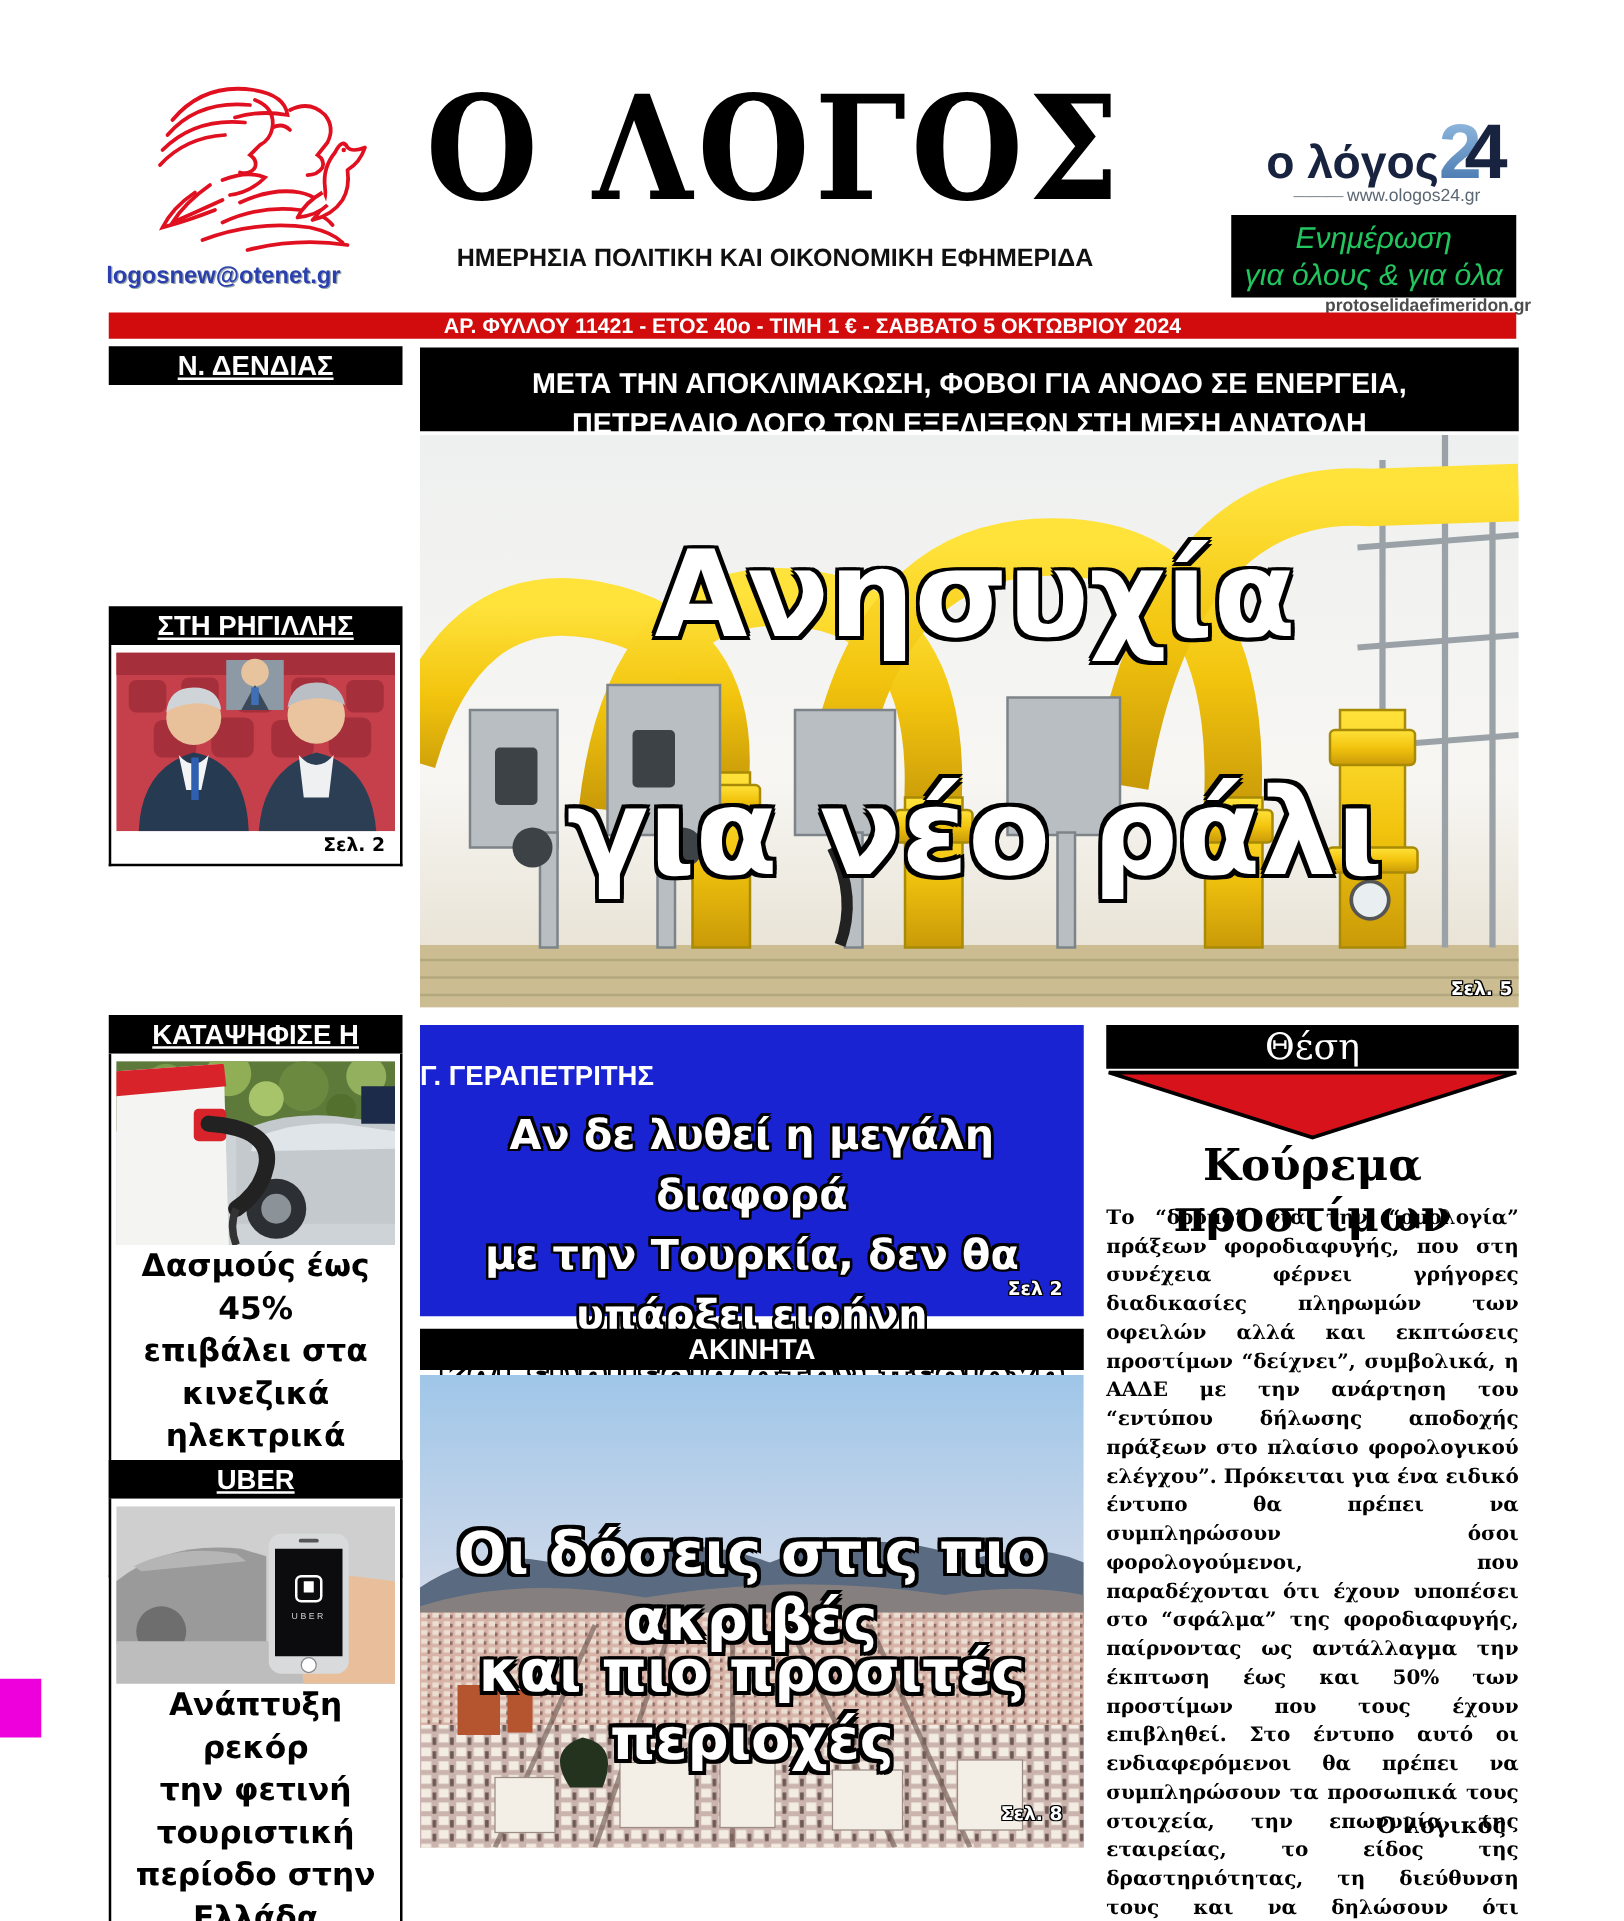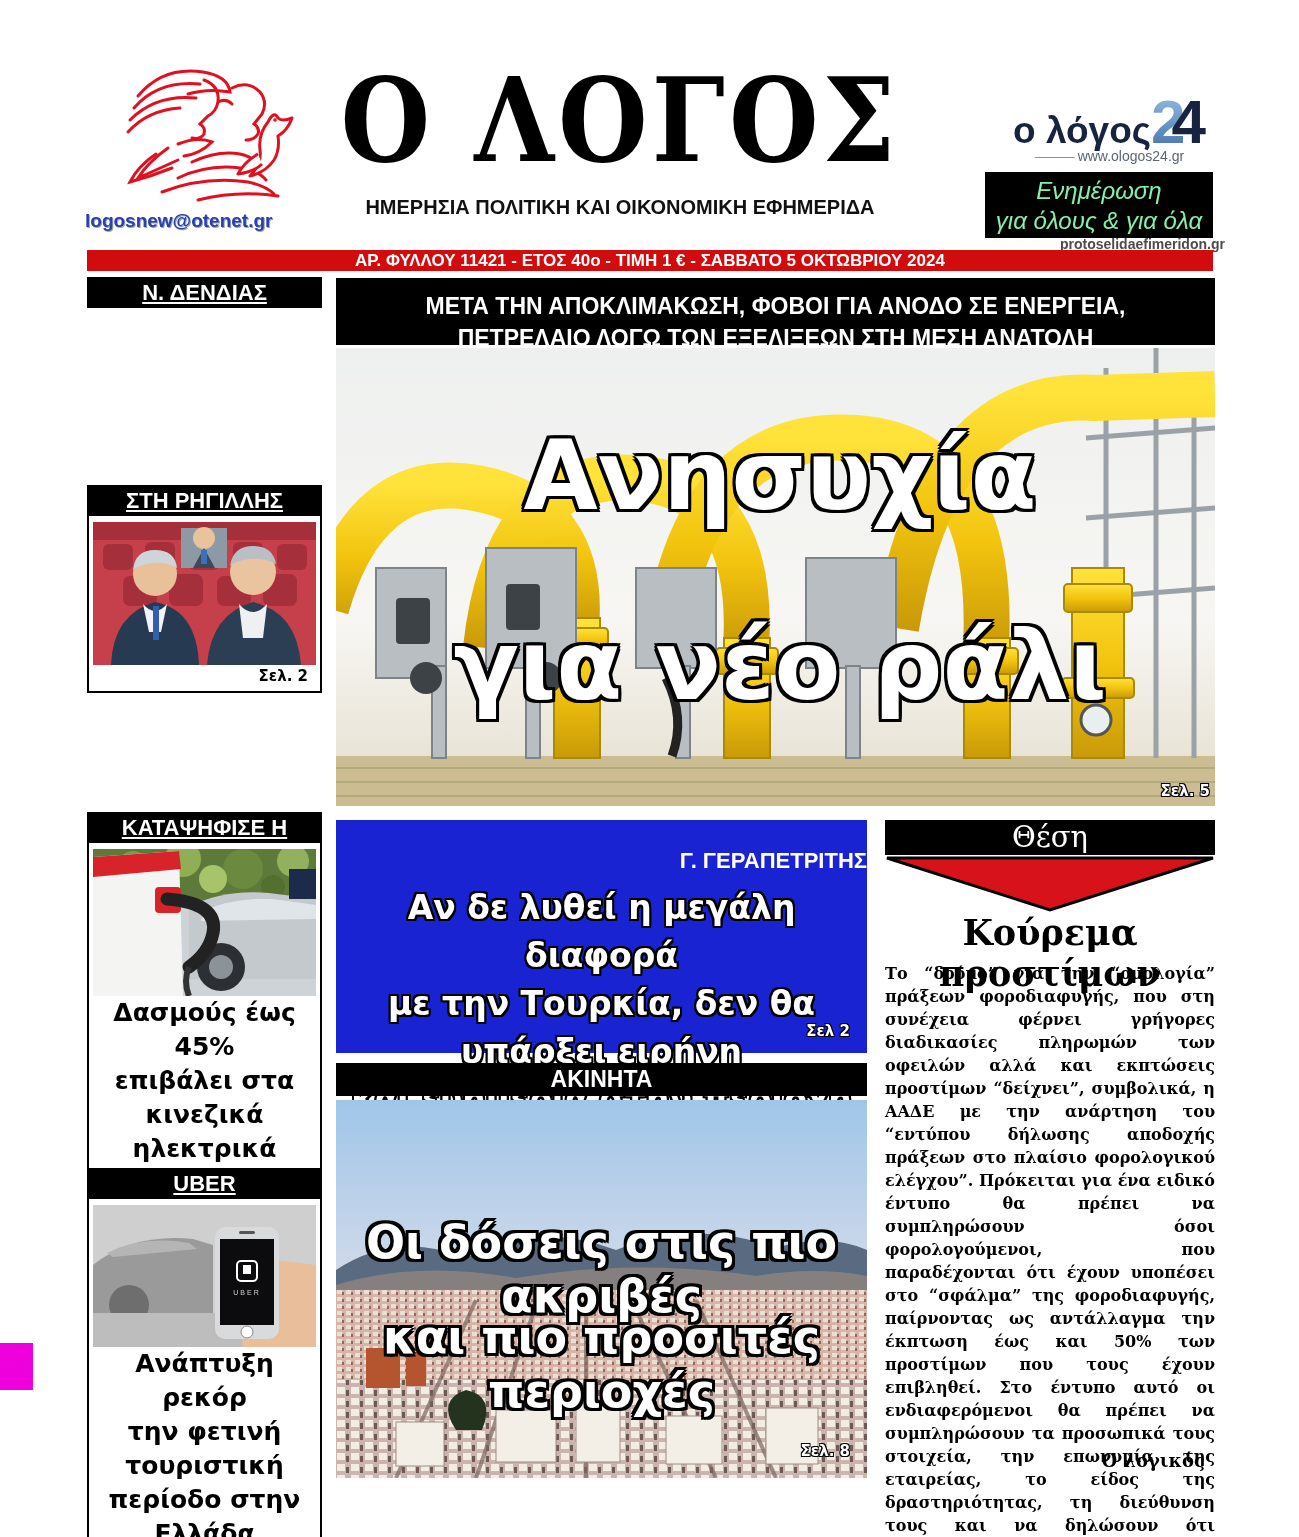--- a/index.html
+++ b/index.html
@@ -8,21 +8,21 @@
   
   .masthead-title{left:340px;top:52px;width:560px;text-align:center;font-family:"DejaVu Serif",serif;
     font-weight:900;font-size:103px;letter-spacing:4px;color:#000;transform:scaleY(1.12);transform-origin:top;}
   .masthead-sub{left:340px;top:196px;width:560px;text-align:center;font-weight:bold;font-size:20px;color:#111;}
   .email{left:85px;top:210px;width:240px;text-align:left;font-weight:bold;font-size:19px;color:#2b3fae;text-shadow:1px 1px 0 #9aa;}
   .logo24{left:1002px;top:86px;width:215px;text-align:center;color:#17233f;font-size:37px;font-weight:bold;white-space:nowrap;}
   .logo24 .two{background:linear-gradient(180deg,#9dc3e6,#3d6ea8);-webkit-background-clip:text;background-clip:text;color:transparent;font-size:62px;font-weight:bold;}
   .logo24 .four{color:#17233f;font-size:62px;font-weight:bold;margin-left:-14px;}
   .logo24-url{left:1002px;top:148px;width:215px;text-align:center;font-size:14px;color:#5a6672;}
   .logo24-url .dash{letter-spacing:-1px;color:#8a949e;}
-  .infobox{left:985px;top:172px;width:228px;height:62px;background:#000;color:#86efac;text-align:center;
+  .infobox{left:985px;top:172px;width:228px;height:62px;background:#000;color:#22c55e;text-align:center;
     font-style:italic;font-size:24px;line-height:30px;padding-top:4px;white-space:pre-line;}
   .protoselida{left:1060px;top:236px;width:155px;text-align:right;font-weight:bold;font-size:14px;color:#4c4c4c;}
   .issue-bar{left:87px;top:250px;width:1126px;height:21px;background:#d20c0c;color:#fff;text-align:center;
     font-weight:bold;font-size:17px;line-height:21px;}
   
   .headline-bar{left:336px;top:278px;width:879px;height:67px;background:#000;color:#fff;text-align:center;
     font-weight:bold;font-size:23px;line-height:32px;white-space:pre-line;padding-top:12px;box-sizing:border-box;}
   
   .side-box{left:87px;width:235px;}
   .side-head{background:#000;color:#fff;text-align:center;font-weight:bold;font-size:22px;height:31px;line-height:31px;text-decoration:underline;}
@@ -34,21 +34,21 @@
   .main-photo{left:336px;top:348px;width:879px;height:458px;}
   .outline{color:#fff;font-family:"DejaVu Sans",sans-serif;font-weight:bold;
     text-shadow:3px 3px 0 #000,-3px -3px 0 #000,3px -3px 0 #000,-3px 3px 0 #000,3px 0 0 #000,-3px 0 0 #000,0 3px 0 #000,0 -3px 0 #000;}
   .main-t1{left:420px;top:420px;width:720px;text-align:center;font-size:96px;}
   .main-t2{left:380px;top:610px;width:800px;text-align:center;font-size:96px;}
   .page-tag{color:#fff;font-weight:bold;font-size:15px;font-family:"DejaVu Sans",sans-serif;
     text-shadow:1px 1px 0 #000,-1px -1px 0 #000,1px -1px 0 #000,-1px 1px 0 #000;}
   .main-page{left:1140px;top:782px;width:70px;text-align:right;}
   
   .blue-box{left:336px;top:820px;width:531px;height:233px;background:#1a23d2;}
-  .blue-kicker{left:336px;top:848px;width:531px;text-align:right;color:#fff;font-weight:bold;font-size:22px;}
+  .blue-kicker{left:336px;top:848px;width:531px;text-align:left;color:#fff;font-weight:bold;font-size:22px;}
   .blue-text{left:336px;top:884px;width:531px;text-align:center;font-size:33px;line-height:48px;white-space:pre-line;
     text-shadow:2px 2px 0 #000,-2px -2px 0 #000,2px -2px 0 #000,-2px 2px 0 #000,2px 0 0 #000,-2px 0 0 #000,0 2px 0 #000,0 -2px 0 #000;}
   .blue-page{left:770px;top:1022px;width:80px;text-align:right;}
   
   .akinita-bar{left:336px;top:1063px;width:531px;height:33px;background:#000;color:#fff;text-align:center;
     font-weight:bold;font-size:23px;line-height:33px;}
   .city-photo{left:336px;top:1100px;width:531px;height:378px;}
   .city-t1{left:346px;top:1215px;width:511px;text-align:center;font-size:46px;}
   .city-t2{left:346px;top:1310px;width:511px;text-align:center;font-size:46px;}
   .city-page{left:770px;top:1442px;width:80px;text-align:right;}

